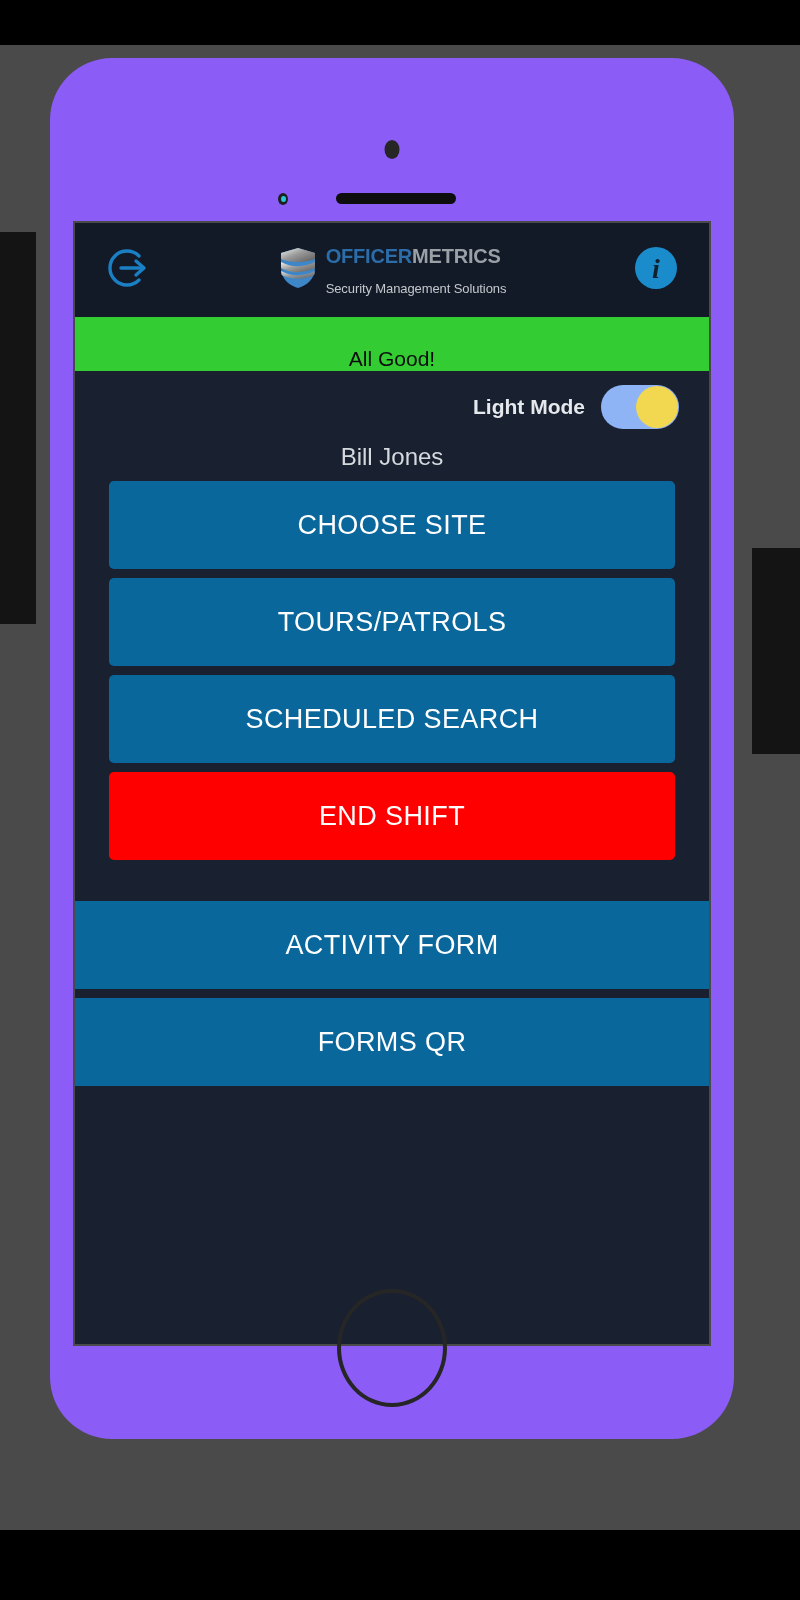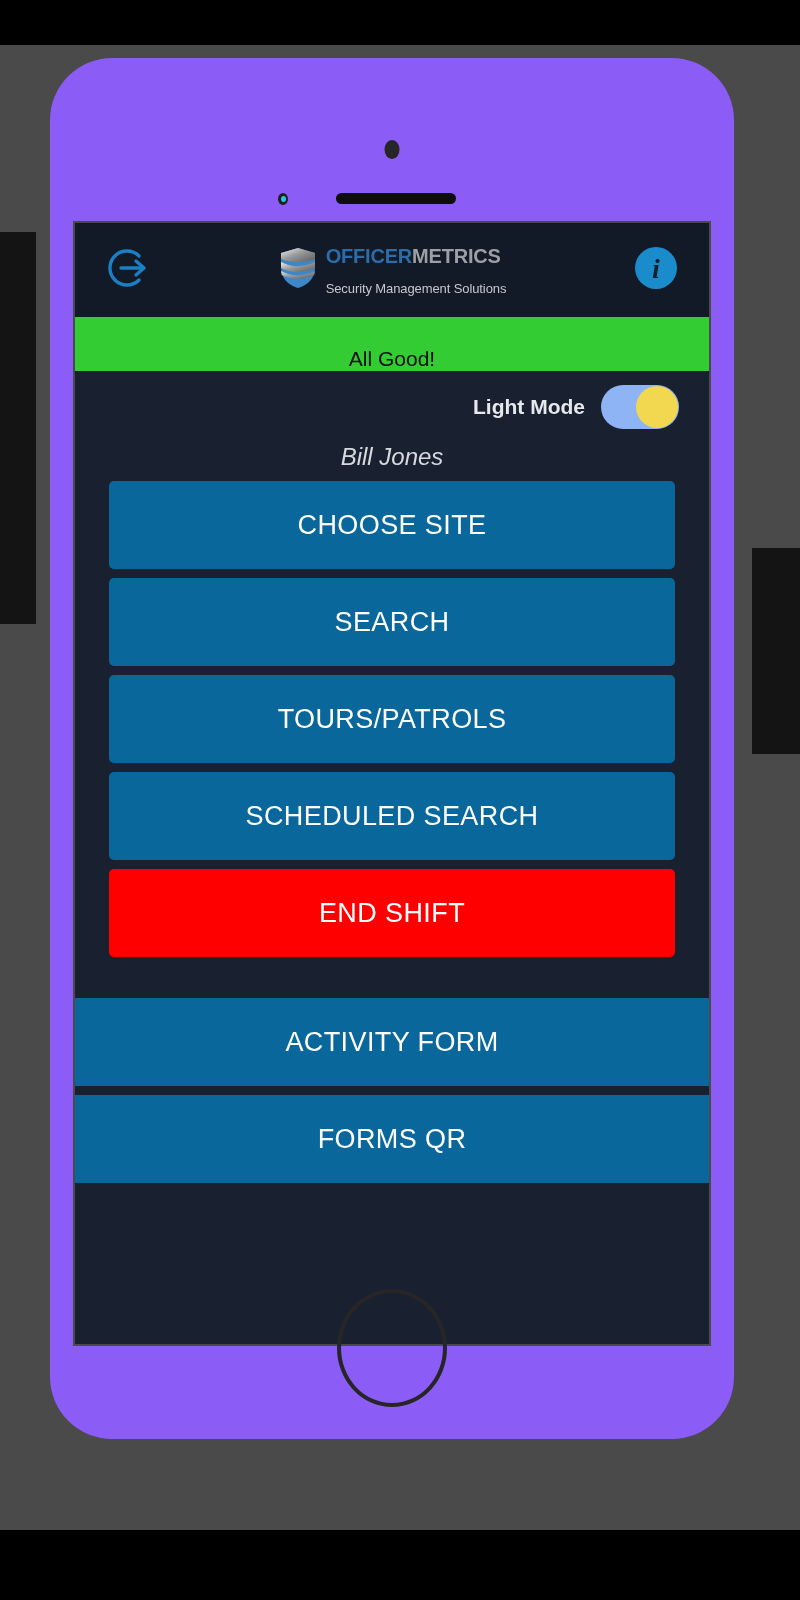--- a/index.html
+++ b/index.html
@@ -214,21 +214,20 @@
     border-radius: 50%;
     background: #f2d750;
   }
 
   
   .user-name {
     text-align: center;
     color: #d6dade;
     font-size: 24px;
     margin: 8px 0 10px 0;
-    font-style: italic;
   }
 
   
   .menu {
     display: flex;
     flex-direction: column;
     gap: 9px;
     padding: 0 34px;
     box-sizing: border-box;
   }
@@ -329,21 +328,20 @@
           <span class="toggle-label">Light Mode</span>
           <span class="switch">
             <span class="knob"></span>
           </span>
         </div>
 
         <div class="user-name">Bill Jones</div>
 
         <div class="menu">
           <button class="menu-btn">CHOOSE SITE</button>
-          <button class="menu-btn">SEARCH</button>
           <button class="menu-btn">TOURS/PATROLS</button>
           <button class="menu-btn">SCHEDULED SEARCH</button>
           <button class="menu-btn danger">END SHIFT</button>
         </div>
 
         <div class="menu-wide">
           <button class="menu-btn">ACTIVITY FORM</button>
           <button class="menu-btn">FORMS QR</button>
         </div>
 

